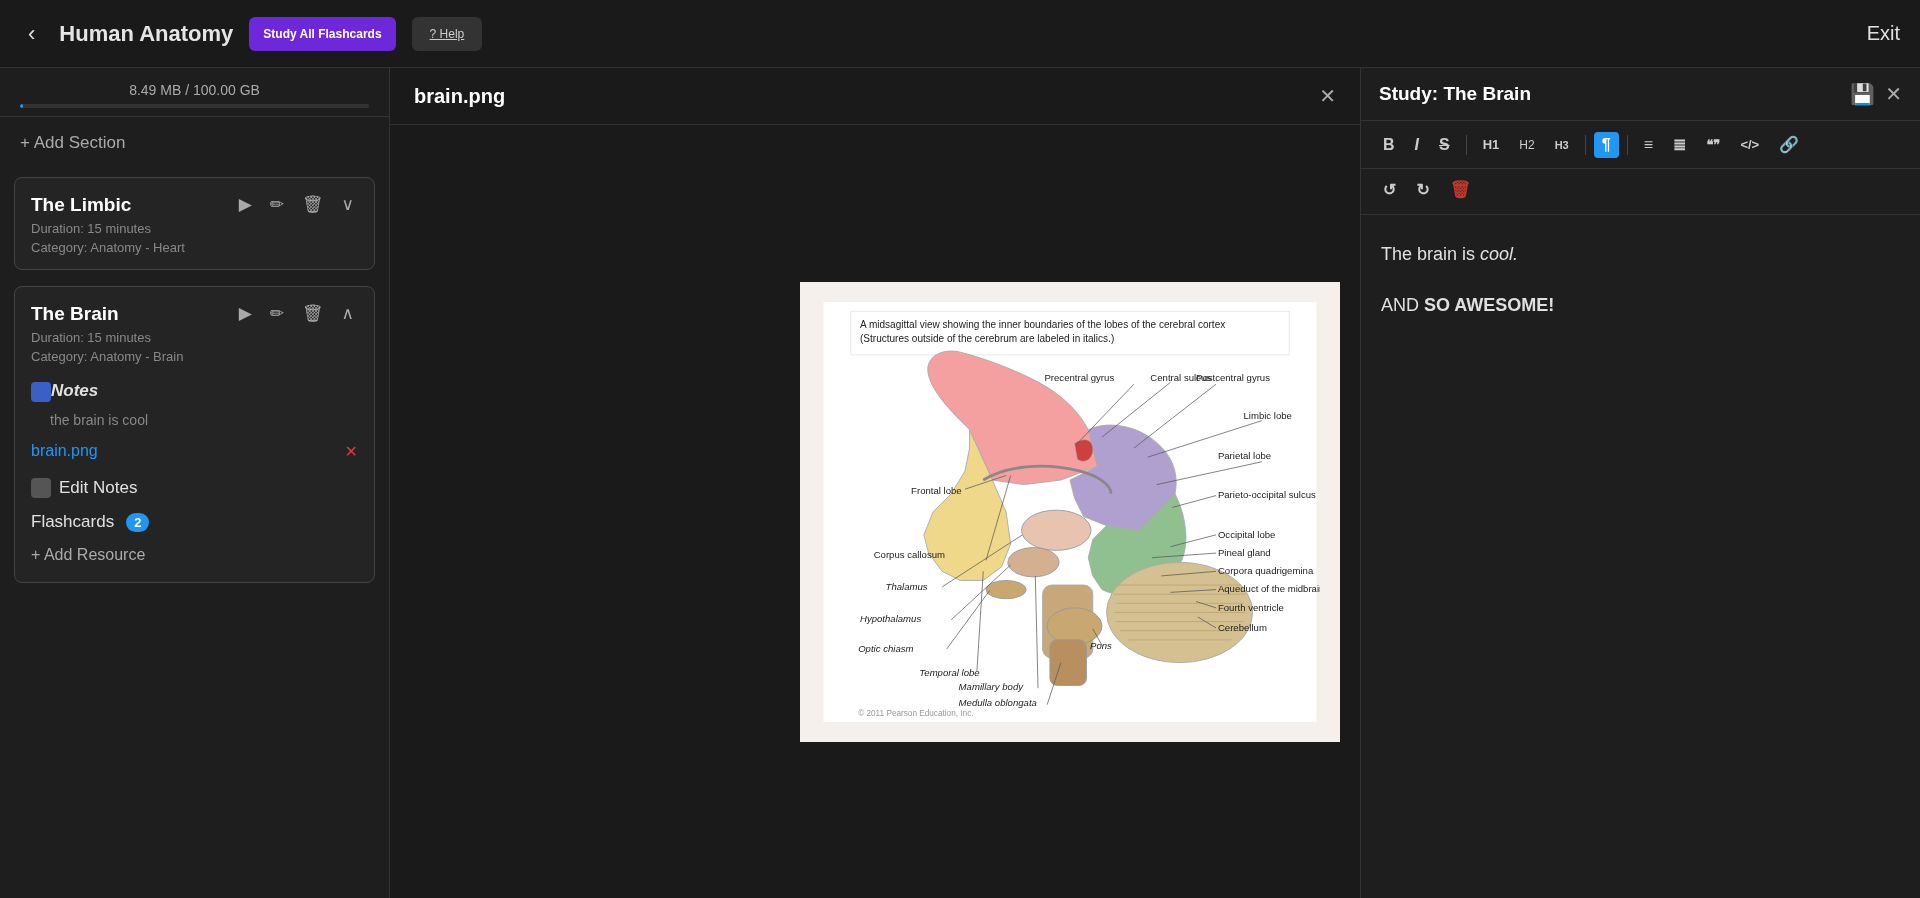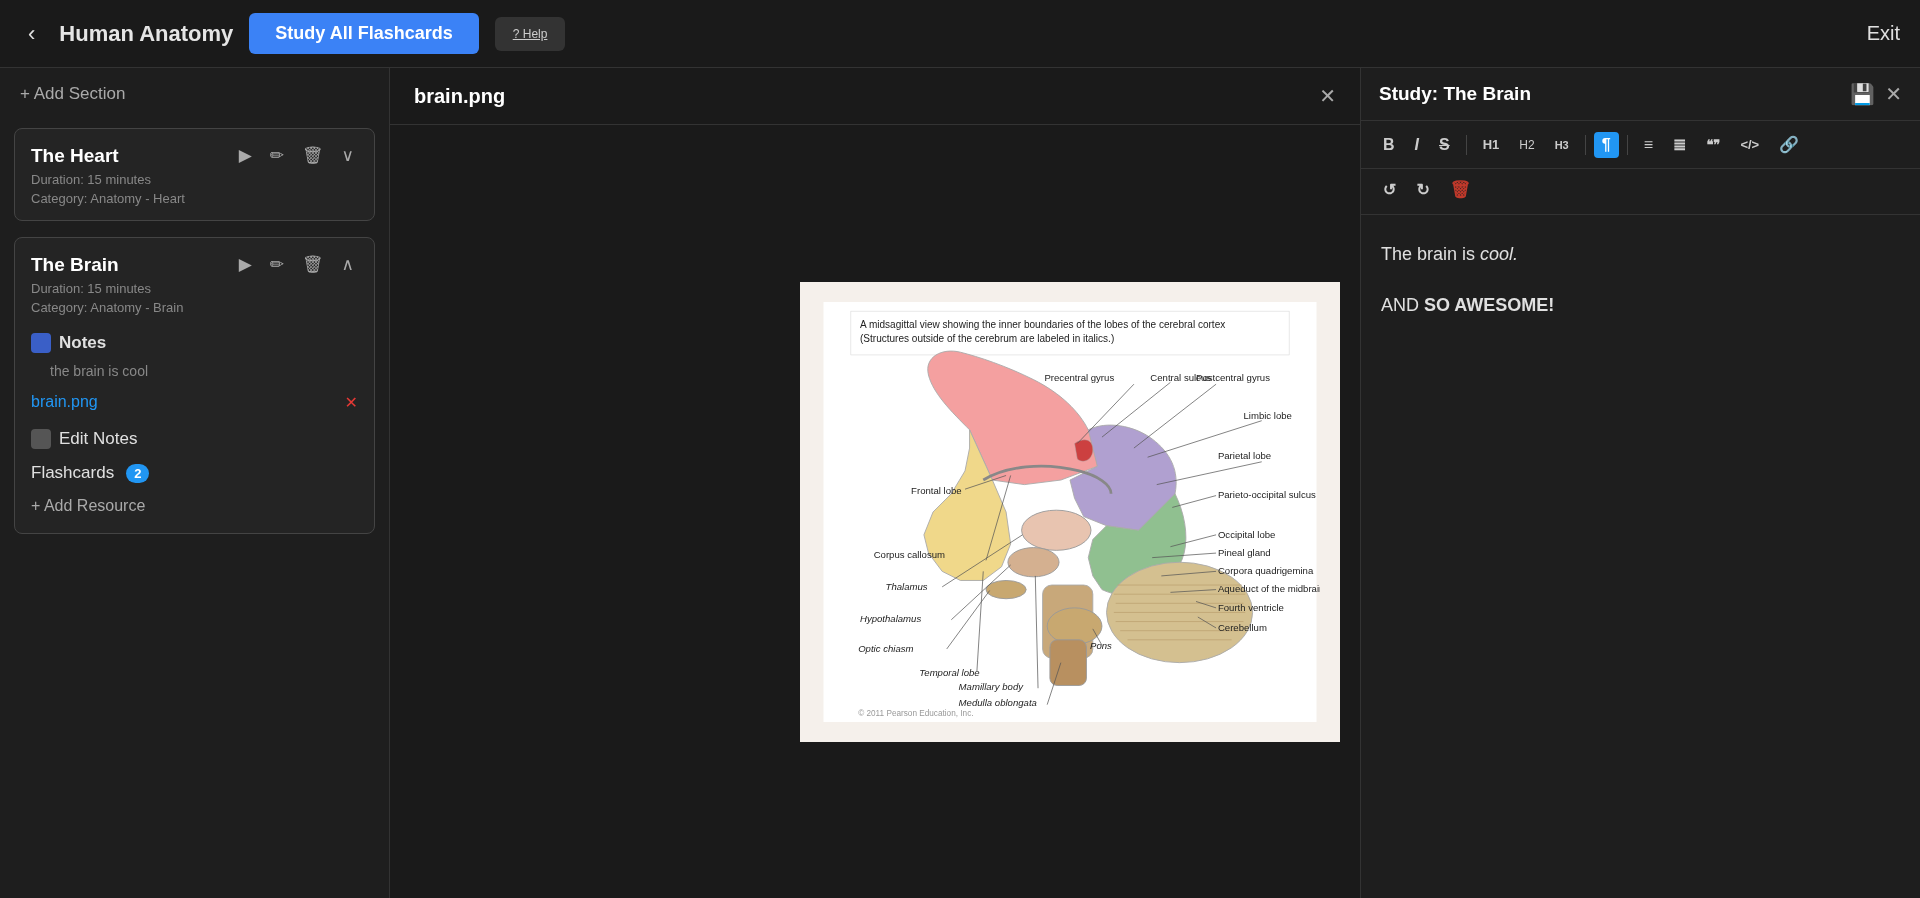--- a/index.html
+++ b/index.html
@@ -36,26 +36,26 @@
       background: none;
       border: none;
       padding: 4px 8px;
     }
     .app-title {
       font-size: 22px;
       font-weight: 700;
       color: #e5e5e5;
     }
     .study-btn {
-      background: #3b82f6;
+      background: #6d28d9;
       color: #fff;
       border: none;
       border-radius: 6px;
-      padding: 10px 26px;
-      font-size: 18px;
+      padding: 10px 14px;
+      font-size: 12px;
       font-weight: 600;
       cursor: pointer;
     }
     .help-btn {
       background: #333;
       color: #ccc;
       border: none;
       border-radius: 6px;
       padding: 10px 18px;
       font-size: 12px;
@@ -164,23 +164,24 @@
 
     
     .section-items {
       margin-top: 12px;
       display: flex;
       flex-direction: column;
       gap: 6px;
     }
     .notes-item {
       display: flex;
-      align-items: flex-end;
-      gap: 8px;
+      align-items: center;
+      gap: 0;
       padding: 4px 0;
+      font-style: italic;
     }
     .notes-icon {
       width: 20px;
       height: 20px;
       background: #3a5fc7;
       border-radius: 4px;
       flex-shrink: 0;
       margin-top: 2px;
     }
     .notes-label {
@@ -425,28 +426,34 @@
   </div>
   <div class="topbar-right">
     <button class="exit-btn">Exit</button>
   </div>
 </div>
 
 <div class="main">
 
   <div class="sidebar">
 
+    <div class="storage-bar-container">
+      <div class="storage-text">8.49 MB / 100.00 GB</div>
+      <div class="storage-bar">
+        <div class="storage-bar-fill storage-fill-width" style="width: 0.85%;"></div>
+      </div>
+    </div>
 
     <button class="add-section-btn">
       <span>+ Add Section</span>
     </button>
 
     <div class="section-card">
       <div class="section-header">
-        <span class="section-title">The Heart</span>
+        <span class="section-title">The Limbic</span>
         <div class="section-actions">
           <button class="section-action-btn">▶</button>
           <button class="section-action-btn">✏</button>
           <button class="section-action-btn">🗑</button>
           <button class="section-action-btn">∨</button>
         </div>
       </div>
       <div class="section-meta">Duration: 15 minutes</div>
       <div class="section-meta">Category: Anatomy - Heart</div>
     </div>

